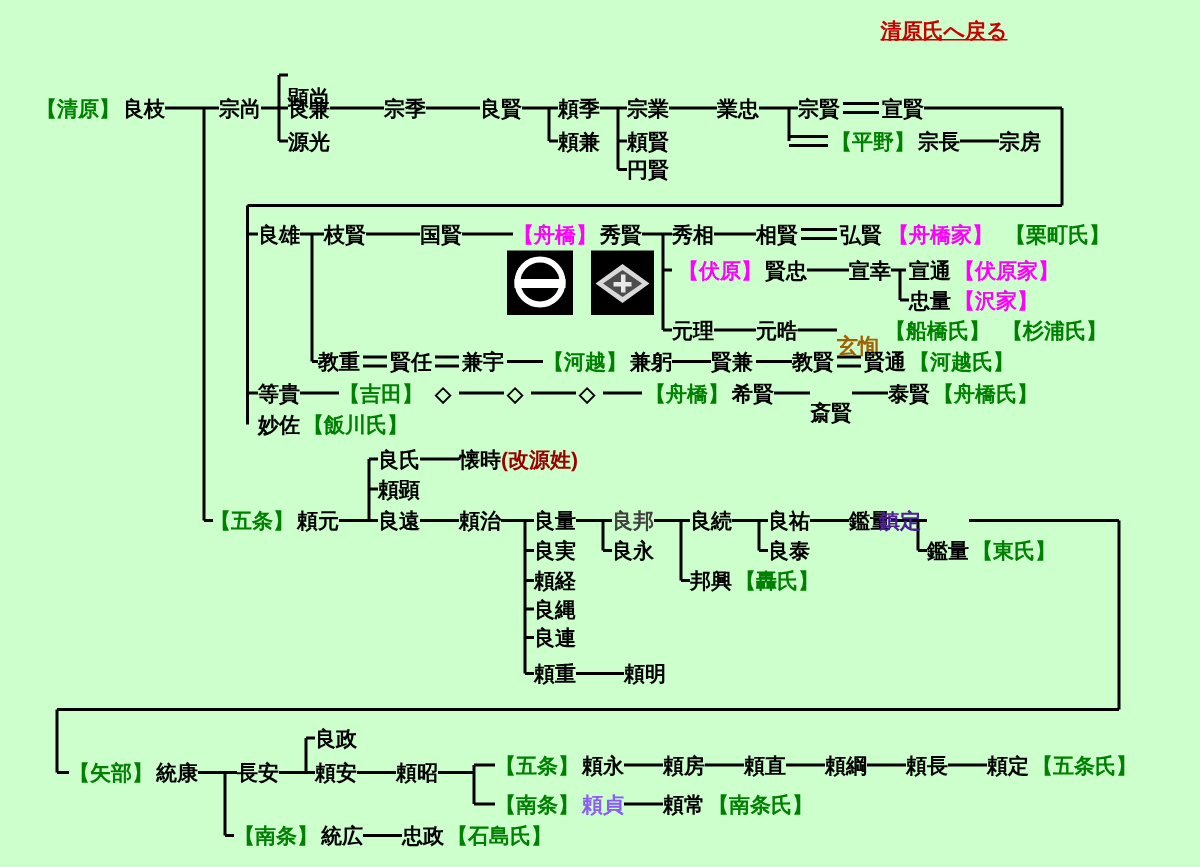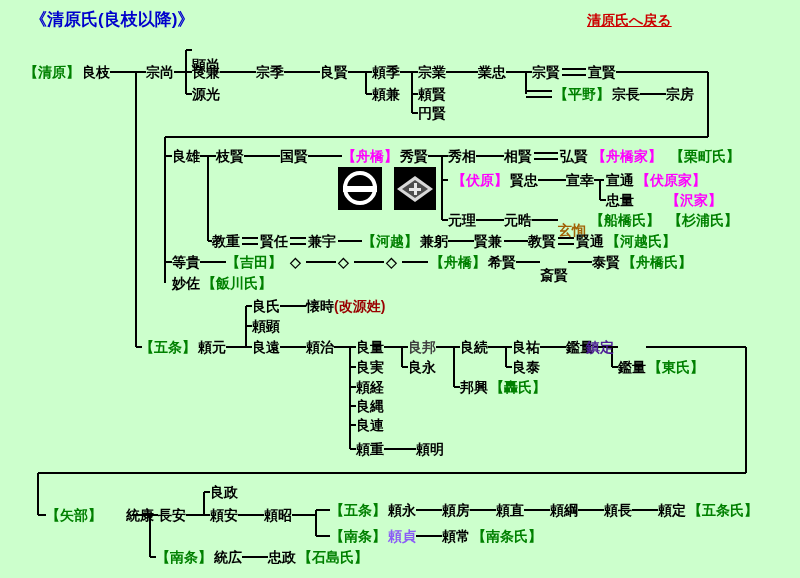--- a/index.html
+++ b/index.html
@@ -14,21 +14,20 @@
   .line-d{position:absolute;height:8px;border-top:2px solid #000;border-bottom:2px solid #000;box-sizing:border-box;}
   .crest{position:absolute;background:#000;}
   .crest .ring{position:absolute;border-radius:50%;border:4px solid #fff;box-sizing:border-box;}
   .crest .bar{position:absolute;background:#fff;}
   .dia{position:absolute;-webkit-clip-path:polygon(50% 0,100% 50%,50% 100%,0 50%);clip-path:polygon(50% 0,100% 50%,50% 100%,0 50%);}
 </style>
 </head>
 <body>
 
 <div class="page" style="background: rgb(204, 255, 204);">
-  <div class="title" style="color: rgb(0, 0, 204);">《清原氏(良枝以降)》</div>
   <a class="back" style="color: rgb(204, 0, 0);">清原氏へ戻る</a>
   <div id="tree">
       <div class="line-h" style="left: 110px; top: 71px; width: 36px; background: rgb(0, 0, 0);"></div>
       <div class="line-v" style="left: 135px; top: 72px; height: 275px; background: rgb(0, 0, 0);"></div>
       <div class="line-h" style="left: 174px; top: 71px; width: 18px; background: rgb(0, 0, 0);"></div>
       <div class="line-v" style="left: 185px; top: 50px; height: 44px; background: rgb(0, 0, 0);"></div>
       <div class="line-h" style="left: 186px; top: 49px; width: 6px; background: rgb(0, 0, 0);"></div>
       <div class="line-h" style="left: 186px; top: 93px; width: 6px; background: rgb(0, 0, 0);"></div>
       <div class="line-h" style="left: 220px; top: 71px; width: 36px; background: rgb(0, 0, 0);"></div>
       <div class="line-h" style="left: 284px; top: 71px; width: 36px; background: rgb(0, 0, 0);"></div>
@@ -159,21 +158,21 @@
       <span class="node" style="left: 504px; top: 146px; color: rgb(0, 0, 0);">相賢</span>
       <span class="node" style="left: 560px; top: 146px; color: rgb(0, 0, 0);">弘賢</span>
       <span class="node" style="left: 592px; top: 146px; color: rgb(255, 0, 255);">【舟橋家】</span>
       <span class="node" style="left: 670px; top: 146px; color: rgb(0, 128, 0);">【栗町氏】</span>
       <span class="node" style="left: 452px; top: 170px; color: rgb(255, 0, 255);">【伏原】</span>
       <span class="node" style="left: 510px; top: 170px; color: rgb(0, 0, 0);">賢忠</span>
       <span class="node" style="left: 566px; top: 170px; color: rgb(0, 0, 0);">宣幸</span>
       <span class="node" style="left: 606px; top: 170px; color: rgb(0, 0, 0);">宣通</span>
       <span class="node" style="left: 636px; top: 170px; color: rgb(255, 0, 255);">【伏原家】</span>
       <span class="node" style="left: 606px; top: 190px; color: rgb(0, 0, 0);">忠量</span>
-      <span class="node" style="left: 636px; top: 190px; color: rgb(255, 0, 255); margin-left: 30px;">【沢家】</span>
+      <span class="node" style="left: 636px; top: 190px; color: rgb(255, 0, 255);">【沢家】</span>
       <span class="node" style="left: 448px; top: 210px; color: rgb(0, 0, 0);">元理</span>
       <span class="node" style="left: 504px; top: 210px; color: rgb(0, 0, 0);">元晧</span>
       <span class="node" style="left: 558px; top: 220px; color: #a16207;">玄恂</span>
       <span class="node" style="left: 590px; top: 210px; color: rgb(0, 128, 0);">【船橋氏】</span>
       <span class="node" style="left: 668px; top: 210px; color: rgb(0, 128, 0);">【杉浦氏】</span>
       <span class="node" style="left: 212px; top: 231px; color: rgb(0, 0, 0);">教重</span>
       <span class="node" style="left: 260px; top: 231px; color: rgb(0, 0, 0);">賢任</span>
       <span class="node" style="left: 308px; top: 231px; color: rgb(0, 0, 0);">兼宇</span>
       <span class="node" style="left: 362px; top: 231px; color: rgb(0, 128, 0);">【河越】</span>
       <span class="node" style="left: 420px; top: 231px; color: rgb(0, 0, 0);">兼躬</span>
@@ -213,21 +212,21 @@
       <span class="node" style="left: 460px; top: 337px; color: rgb(0, 0, 0);">良続</span>
       <span class="node" style="left: 460px; top: 377px; color: rgb(0, 0, 0);">邦興</span>
       <span class="node" style="left: 490px; top: 377px; color: rgb(0, 128, 0);">【轟氏】</span>
       <span class="node" style="left: 512px; top: 337px; color: rgb(0, 0, 0);">良祐</span>
       <span class="node" style="left: 512px; top: 357px; color: rgb(0, 0, 0);">良泰</span>
       <span class="node" style="left: 566px; top: 337px; color: rgb(0, 0, 0);">鑑量</span>
       <span class="node" style="left: 586px; top: 337px; color: #4c1d95;">鎮定</span>
       <span class="node" style="left: 618px; top: 357px; color: rgb(0, 0, 0);">鑑量</span>
       <span class="node" style="left: 648px; top: 357px; color: rgb(0, 128, 0);">【東氏】</span>
       <span class="node" style="left: 46px; top: 505px; color: rgb(0, 128, 0);">【矢部】</span>
-      <span class="node" style="left: 104px; top: 505px; color: rgb(0, 0, 0); margin-left: 22px;">統康</span>
+      <span class="node" style="left: 104px; top: 505px; color: rgb(0, 0, 0);">統康</span>
       <span class="node" style="left: 158px; top: 505px; color: rgb(0, 0, 0);">長安</span>
       <span class="node" style="left: 210px; top: 482px; color: rgb(0, 0, 0);">良政</span>
       <span class="node" style="left: 210px; top: 505px; color: rgb(0, 0, 0);">頼安</span>
       <span class="node" style="left: 264px; top: 505px; color: rgb(0, 0, 0);">頼昭</span>
       <span class="node" style="left: 330px; top: 500px; color: rgb(0, 128, 0);">【五条】</span>
       <span class="node" style="left: 388px; top: 500px; color: rgb(0, 0, 0);">頼永</span>
       <span class="node" style="left: 442px; top: 500px; color: rgb(0, 0, 0);">頼房</span>
       <span class="node" style="left: 496px; top: 500px; color: rgb(0, 0, 0);">頼直</span>
       <span class="node" style="left: 550px; top: 500px; color: rgb(0, 0, 0);">頼綱</span>
       <span class="node" style="left: 604px; top: 500px; color: rgb(0, 0, 0);">頼長</span>

